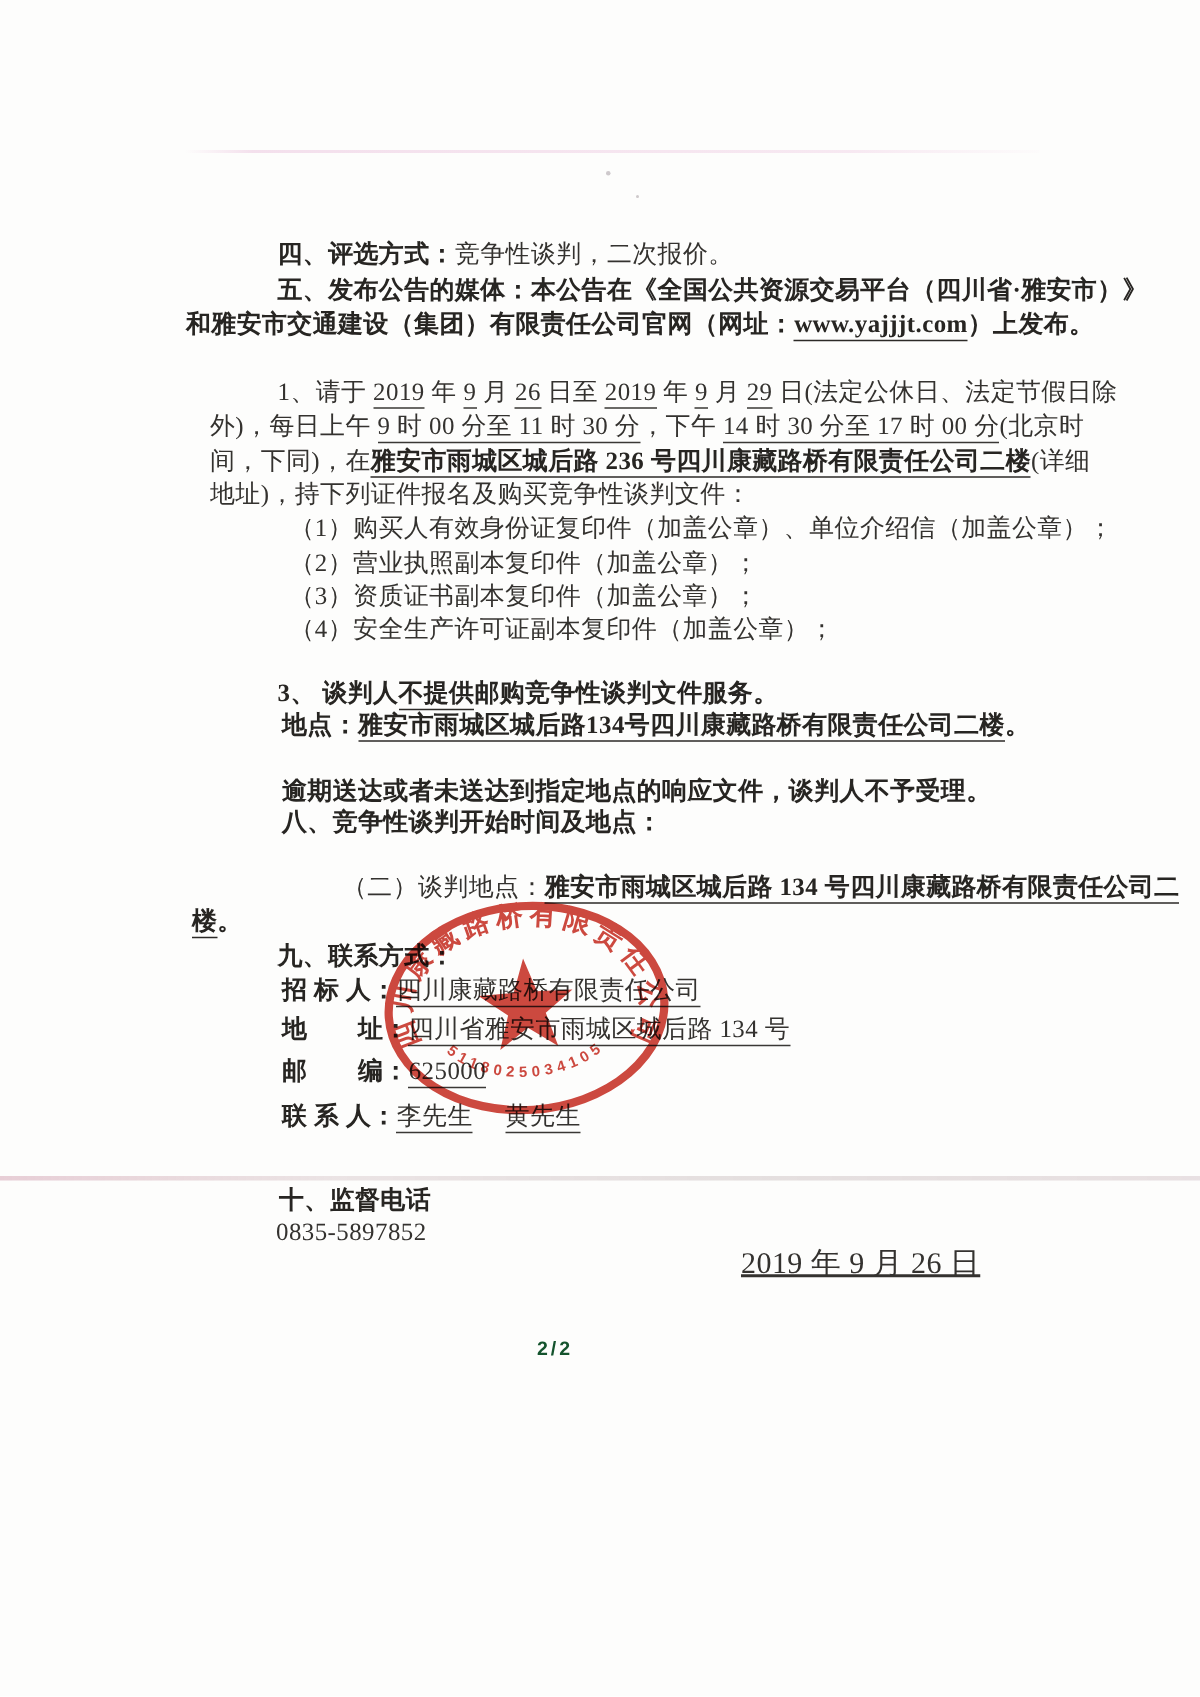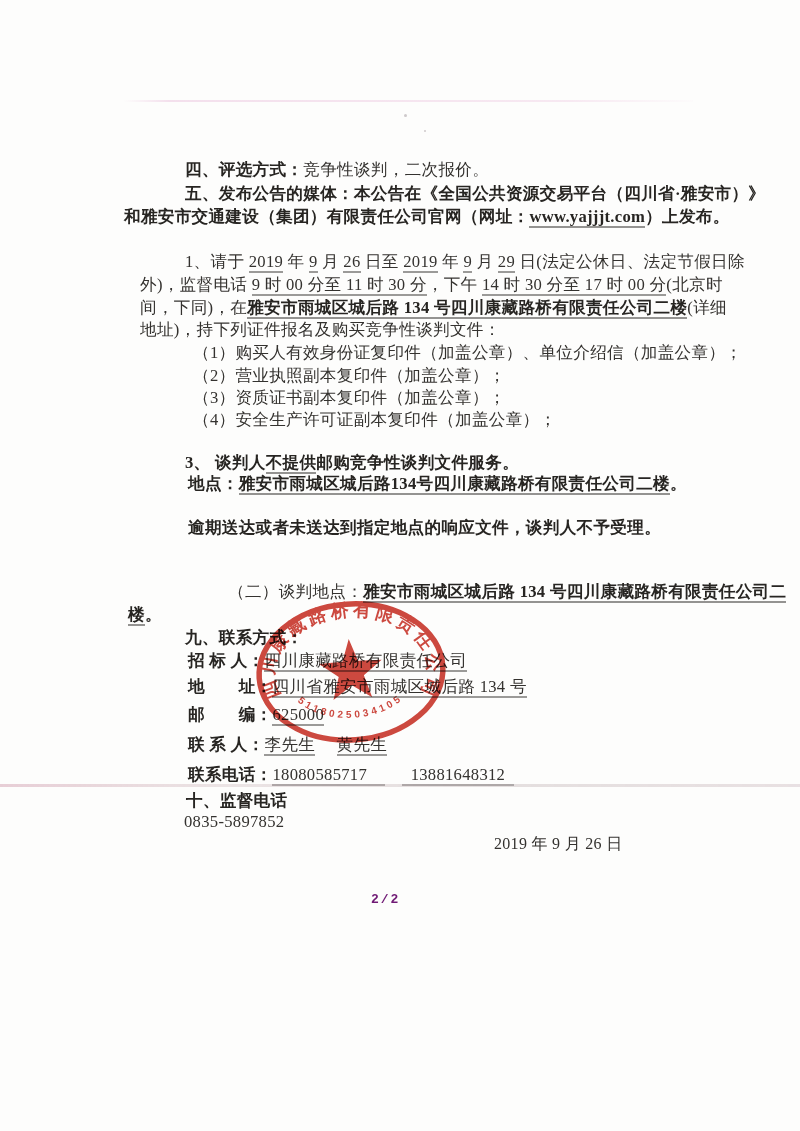--- a/index.html
+++ b/index.html
@@ -7,25 +7,25 @@
     position:relative;width:800px;height:1131px;background:#fdfdfc;overflow:hidden;
     font-family:"Liberation Serif","DejaVu Serif",serif;
   }
   .ln{
     position:absolute;white-space:pre;font-size:16.6px;line-height:23px;
     color:#34322f;letter-spacing:.3px;transform:translateY(-50%);
   }
   .b{font-weight:700;color:#272522;}
   .u{border-bottom:1.6px solid #3a3835;padding-bottom:1px;}
   .bu{font-weight:700;color:#272522;border-bottom:1.7px solid #2c2a27;padding-bottom:1px;}
-  .date-ln{font-size:16px;}
+  .date-ln{font-size:20px;text-decoration:underline;}
   .page-num{
-    position:absolute;top:899px;left:371px;transform:translateY(-50%);
-    font-size:13px;font-weight:700;letter-spacing:2px;color:#701a75;
-    font-family:Liberation Mono, monospace;
+    position:absolute;top:899px;left:358px;transform:translateY(-50%);
+    font-size:13px;font-weight:700;letter-spacing:2px;color:#14532d;
+    font-family:Liberation Sans, sans-serif;
   }
   .artifact-top{
     position:absolute;left:123px;top:100px;width:570px;height:2px;
     background:linear-gradient(to right,rgba(236,205,226,0),rgba(236,200,224,.55) 8%,rgba(241,212,231,.5) 78%,rgba(246,226,240,.08));
   }
   .artifact-band{
     position:absolute;left:0;top:784px;width:800px;height:3px;filter:blur(.4px);
     background:linear-gradient(to right,rgba(214,168,182,.55),rgba(205,185,190,.38) 28%,rgba(198,186,188,.45) 62%,rgba(212,196,201,.5));
   }
   .speck{position:absolute;border-radius:50%;background:rgba(160,150,155,.5);}
@@ -45,56 +45,56 @@
 
   <div class="ln" style="top:169px;left:185px;"><span class="b">四、评选方式：</span><span>竞争性谈判，二次报价。</span></div>
 
   <div class="ln" style="top:193px;left:185px;"><span class="b">五、发布公告的媒体：本公告在《全国公共资源交易平台（四川省·雅安市）》</span></div>
 
   <div class="ln" style="top:216px;left:124px;"><span class="b">和雅安市交通建设（集团）有限责任公司官网（网址：</span><span class="bu">www.yajjjt.com</span><span class="b">）上发布。</span></div>
 
 
   <div class="ln" style="top:261px;left:185px;"><span>1、请于 </span><span class="u">2019</span><span> 年 </span><span class="u">9</span><span> 月 </span><span class="u">26</span><span> 日至 </span><span class="u">2019</span><span> 年 </span><span class="u">9</span><span> 月 </span><span class="u">29</span><span> 日(法定公休日、法定节假日除</span></div>
 
-  <div class="ln" style="top:284px;left:140px;"><span>外)，监督电话 </span><span class="u">9 时 00 分至 11 时 30 分</span><span>，下午 </span><span class="u">14 时 30 分至 17 时 00 分</span><span>(北京时</span></div>
+  <div class="ln" style="top:284px;left:140px;"><span>外)，每日上午 </span><span class="u">9 时 00 分至 11 时 30 分</span><span>，下午 </span><span class="u">14 时 30 分至 17 时 00 分</span><span>(北京时</span></div>
 
-  <div class="ln" style="top:307px;left:140px;"><span>间，下同)，在</span><span class="bu">雅安市雨城区城后路 134 号四川康藏路桥有限责任公司二楼</span><span>(详细</span></div>
+  <div class="ln" style="top:307px;left:140px;"><span>间，下同)，在</span><span class="bu">雅安市雨城区城后路 236 号四川康藏路桥有限责任公司二楼</span><span>(详细</span></div>
 
   <div class="ln" style="top:329px;left:140px;"><span>地址)，持下列证件报名及购买竞争性谈判文件：</span></div>
 
   <div class="ln" style="top:352px;left:193px;"><span>（1）购买人有效身份证复印件（加盖公章）、单位介绍信（加盖公章）；</span></div>
   <div class="ln" style="top:375px;left:193px;"><span>（2）营业执照副本复印件（加盖公章）；</span></div>
   <div class="ln" style="top:397px;left:193px;"><span>（3）资质证书副本复印件（加盖公章）；</span></div>
   <div class="ln" style="top:419px;left:193px;"><span>（4）安全生产许可证副本复印件（加盖公章）；</span></div>
 
 
   <div class="ln" style="top:462px;left:185px;"><span class="b">3、 谈判人</span><span class="bu">不提供</span><span class="b">邮购竞争性谈判文件服务。</span></div>
 
 
   <div class="ln" style="top:483px;left:188px;"><span class="b">地点：</span><span class="bu">雅安市雨城区城后路134号四川康藏路桥有限责任公司二楼</span><span class="b">。</span></div>
 
   <div class="ln" style="top:527px;left:188px;"><span class="b">逾期送达或者未送达到指定地点的响应文件，谈判人不予受理。</span></div>
 
+  <div class="ln" style="top:548px;left:188px;"><span class="b">八、竞争性谈判开始时间及地点：</span></div>
 
 
   <div class="ln" style="top:591px;left:193px;margin-left:35px;"><span>（二）谈判地点：</span><span class="bu">雅安市雨城区城后路 134 号四川康藏路桥有限责任公司二</span></div>
 
   <div class="ln" style="top:614px;left:128px;"><span class="bu">楼</span><span class="b">。</span></div>
 
   <div class="ln" style="top:637px;left:185px;"><span class="b">九、联系方式：</span></div>
 
   <div class="ln" style="top:660px;left:188px;"><span class="b">招 标 人：</span><span class="u">四川康藏路桥有限责任公司</span></div>
 
   <div class="ln" style="top:686px;left:188px;"><span class="b">地　　址：</span><span class="u">四川省雅安市雨城区城后路 134 号</span></div>
 
   <div class="ln" style="top:714px;left:188px;"><span class="b">邮　　编：</span><span class="u">625000</span></div>
 
   <div class="ln" style="top:744px;left:188px;"><span class="b">联 系 人：</span><span class="u">李先生</span><span>　 </span><span class="u">黄先生</span></div>
 
-  <div class="ln" style="top:774px;left:188px;"><span class="b">联系电话：</span><span class="u">18080585717    </span><span>　</span><span class="u">  13881648312  </span></div>
 
   <div class="ln" style="top:800px;left:186px;"><span class="b">十、监督电话</span></div>
 
   <div class="ln" style="top:821px;left:184px;"><span>0835-5897852</span></div>
 
   <div class="ln date-ln" style="top:843px;left:494px;"><span>2019 年 9 月 26 日</span></div>
 
   <div class="artifact-band"></div>
 
   <svg class="stamp" viewBox="0 0 200 152">

